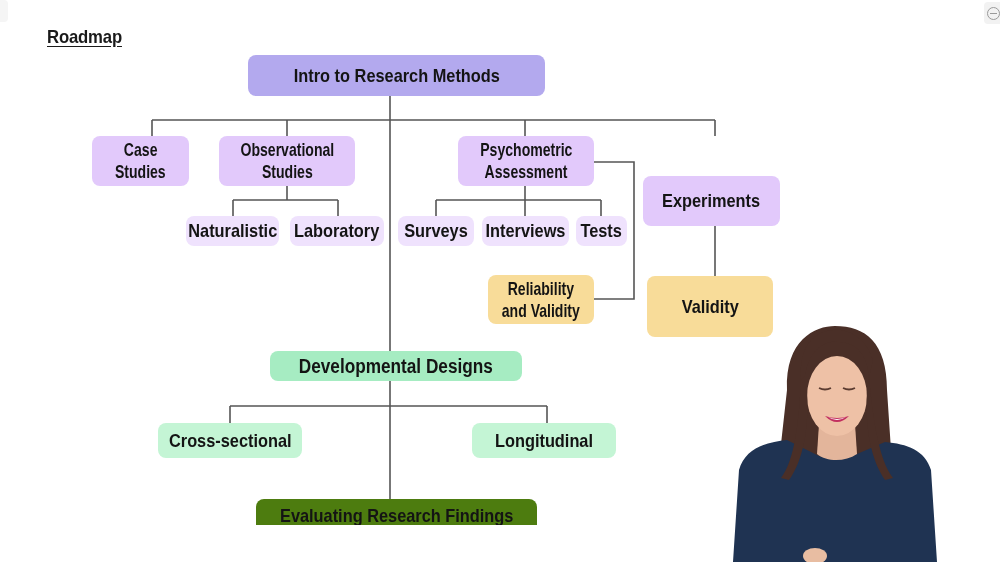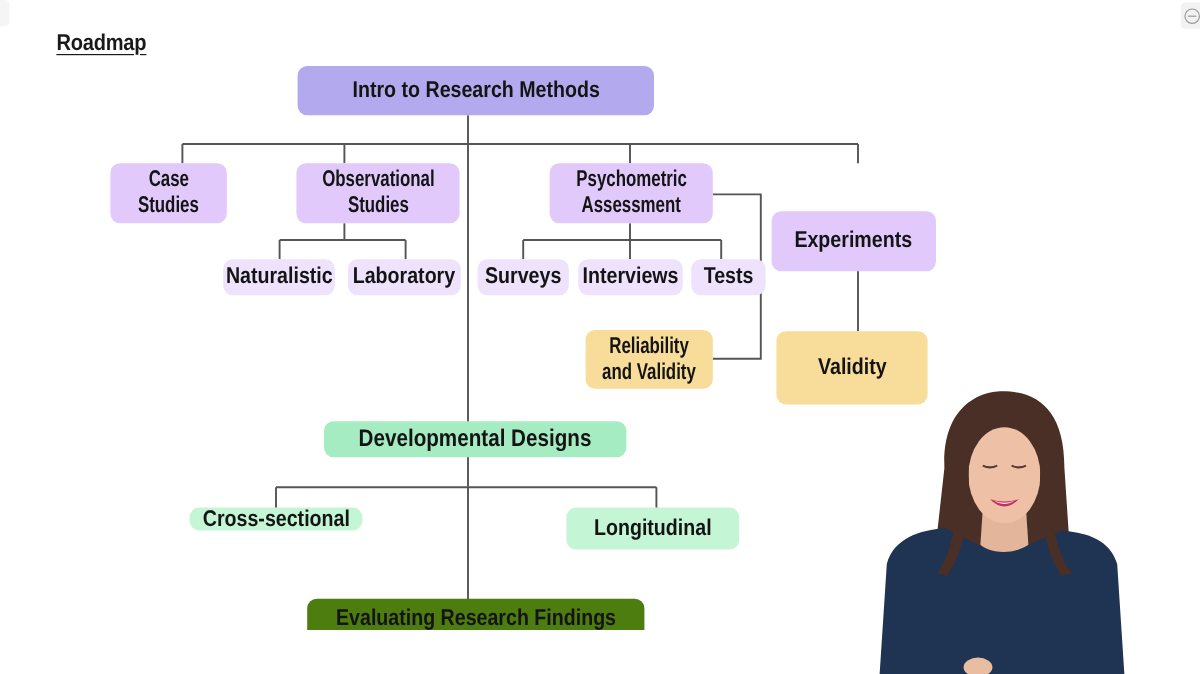--- a/index.html
+++ b/index.html
@@ -94,62 +94,62 @@
 </svg>
 
 <div class="box p-main" style="left:248px; top:55px; width:297px; height:41px;">
   <span>Intro to Research Methods</span>
 </div>
 
 <div class="box p-lvl1" style="left:92px; top:136px; width:97px; height:50px;">
   <span><span>Case</span><br><span>Studies</span></span>
 </div>
 
-<div class="box p-lvl1" style="left:219px; top:136px; width:136px; height:50px;margin-left:28px;">
+<div class="box p-lvl1" style="left:219px; top:136px; width:136px; height:50px;">
   <span><span>Observational</span><br><span>Studies</span></span>
 </div>
 
 <div class="box p-lvl2" style="left:186px; top:216px; width:93px; height:30px;">
   <span>Naturalistic</span>
 </div>
 <div class="box p-lvl2" style="left:290px; top:216px; width:94px; height:30px;">
   <span>Laboratory</span>
 </div>
 
 <div class="box p-lvl1" style="left:458px; top:136px; width:136px; height:50px;">
   <span><span>Psychometric</span><br><span>Assessment</span></span>
 </div>
 
 <div class="box p-lvl2" style="left:398px; top:216px; width:76px; height:30px;">
   <span>Surveys</span>
 </div>
 <div class="box p-lvl2" style="left:482px; top:216px; width:87px; height:30px;">
   <span>Interviews</span>
 </div>
-<div class="box p-lvl2" style="left:576px; top:216px; width:62px; height:30px;">
+<div class="box p-lvl2" style="left:576px; top:216px; width:51px; height:30px;">
   <span>Tests</span>
 </div>
 
 <div class="box y-box" style="left:488px; top:275px; width:106px; height:49px;">
   <span><span>Reliability</span><br><span>and Validity</span></span>
 </div>
 
 <div class="box p-lvl1" style="left:643px; top:136px; width:137px; height:50px;margin-top:40px;">
   <span>Experiments</span>
 </div>
 
 <div class="box y-box" style="left:647px; top:276px; width:126px; height:61px;">
   <span>Validity</span>
 </div>
 
 <div class="box g-box" style="left:270px; top:351px; width:252px; height:30px;">
   <span>Developmental Designs</span>
 </div>
 
-<div class="box g-lvl2" style="left:158px; top:423px; width:144px; height:19px;justify-content:center;">
+<div class="box g-lvl2" style="left:158px; top:423px; width:144px; height:35px;justify-content:center;">
   <span>Cross-sectional</span>
 </div>
 <div class="box g-lvl2" style="left:472px; top:423px; width:144px; height:35px;">
   <span>Longitudinal</span>
 </div>
 
 <div class="box b-box" style="left:256px; top:499px; width:281px; height:26px;">
   <span>Evaluating Research Findings</span>
 </div>
 

